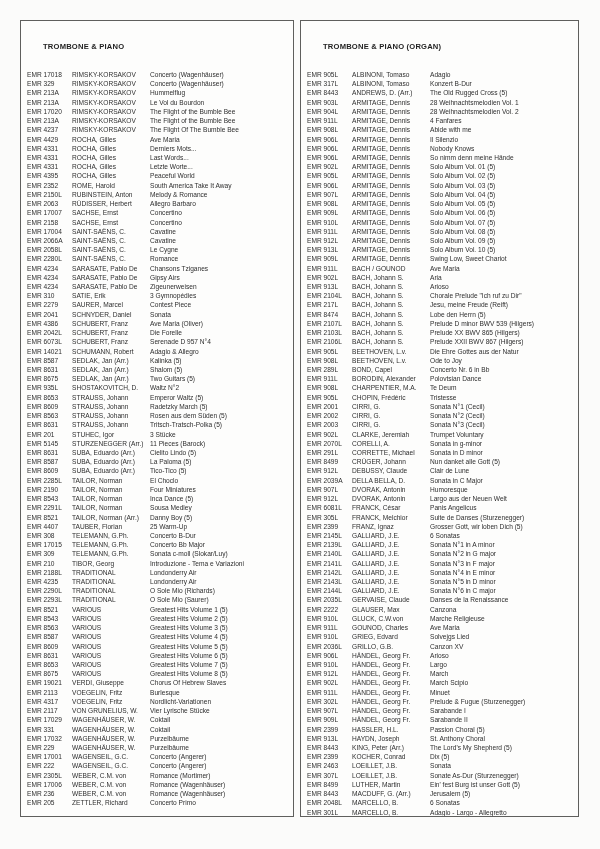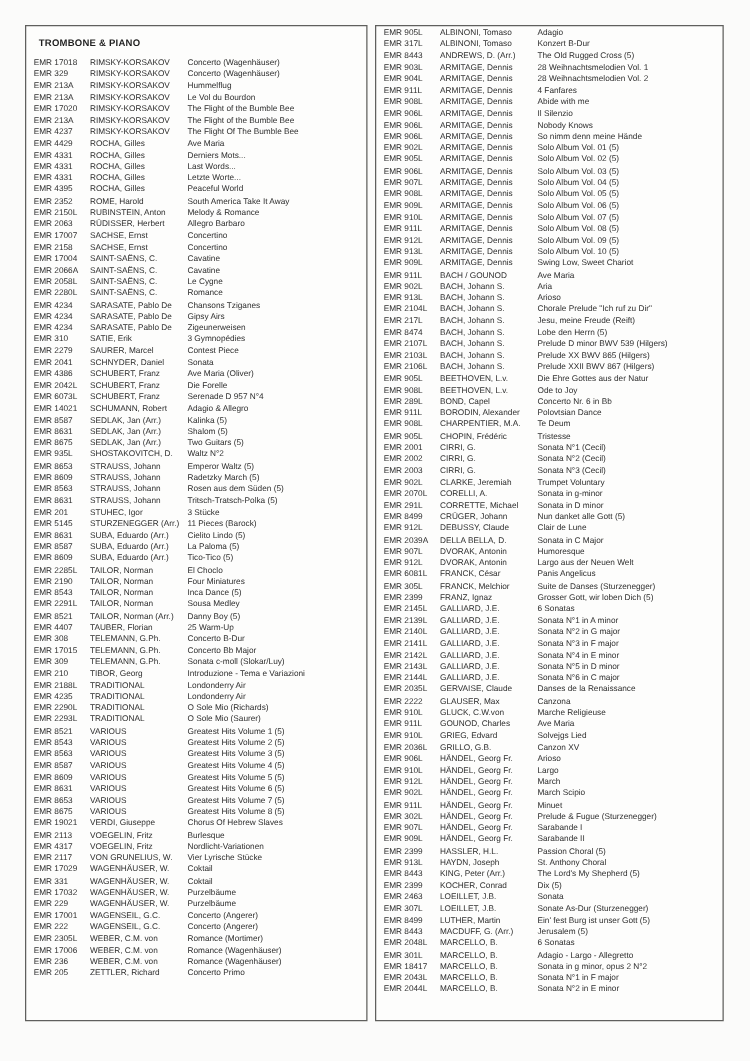--- a/index.html
+++ b/index.html
@@ -16,21 +16,21 @@
     top:20px;
     height:797px;
     border:1px solid #5f5f5d;
     background:#fdfdfc;
     box-sizing:border-box;
     overflow:hidden;
   }
   .col-left{left:20px;width:274px;}
   .col-right{left:300px;width:279px;}
   .section-title{
-    margin:4px;
+    margin:16px;
     padding:5px 0 3px 6px;
     font-size:7.6px;
     font-weight:bold;
     letter-spacing:.2px;
     color:#1f1f1f;
     white-space:nowrap;
   }
   .rows{margin-top:1px;}
   .row{
     height:9.23px;
@@ -128,20 +128,21 @@
         <div class="row"><span class="c-ref">EMR 17001</span><span class="c-composer">WAGENSEIL, G.C.</span><span class="c-title">Concerto (Angerer)</span></div>
         <div class="row"><span class="c-ref">EMR 222</span><span class="c-composer">WAGENSEIL, G.C.</span><span class="c-title">Concerto (Angerer)</span></div>
         <div class="row"><span class="c-ref">EMR 2305L</span><span class="c-composer">WEBER, C.M. von</span><span class="c-title">Romance (Mortimer)</span></div>
         <div class="row"><span class="c-ref">EMR 17006</span><span class="c-composer">WEBER, C.M. von</span><span class="c-title">Romance (Wagenhäuser)</span></div>
         <div class="row"><span class="c-ref">EMR 236</span><span class="c-composer">WEBER, C.M. von</span><span class="c-title">Romance (Wagenhäuser)</span></div>
         <div class="row"><span class="c-ref">EMR 205</span><span class="c-composer">ZETTLER, Richard</span><span class="c-title">Concerto Primo</span></div>
       </div>
   </section>
 
   <section class="col col-right">
+    <h2 class="section-title">TROMBONE &amp; PIANO (ORGAN)</h2>
     <div class="rows">
         <div class="row"><span class="c-ref">EMR 905L</span><span class="c-composer">ALBINONI, Tomaso</span><span class="c-title">Adagio</span></div>
         <div class="row"><span class="c-ref">EMR 317L</span><span class="c-composer">ALBINONI, Tomaso</span><span class="c-title">Konzert B-Dur</span></div>
         <div class="row"><span class="c-ref">EMR 8443</span><span class="c-composer">ANDREWS, D. (Arr.)</span><span class="c-title">The Old Rugged Cross (5)</span></div>
         <div class="row"><span class="c-ref">EMR 903L</span><span class="c-composer">ARMITAGE, Dennis</span><span class="c-title">28 Weihnachtsmelodien Vol. 1</span></div>
         <div class="row"><span class="c-ref">EMR 904L</span><span class="c-composer">ARMITAGE, Dennis</span><span class="c-title">28 Weihnachtsmelodien Vol. 2</span></div>
         <div class="row"><span class="c-ref">EMR 911L</span><span class="c-composer">ARMITAGE, Dennis</span><span class="c-title">4 Fanfares</span></div>
         <div class="row"><span class="c-ref">EMR 908L</span><span class="c-composer">ARMITAGE, Dennis</span><span class="c-title">Abide with me</span></div>
         <div class="row"><span class="c-ref">EMR 906L</span><span class="c-composer">ARMITAGE, Dennis</span><span class="c-title">Il Silenzio</span></div>
         <div class="row"><span class="c-ref">EMR 906L</span><span class="c-composer">ARMITAGE, Dennis</span><span class="c-title">Nobody Knows</span></div>

